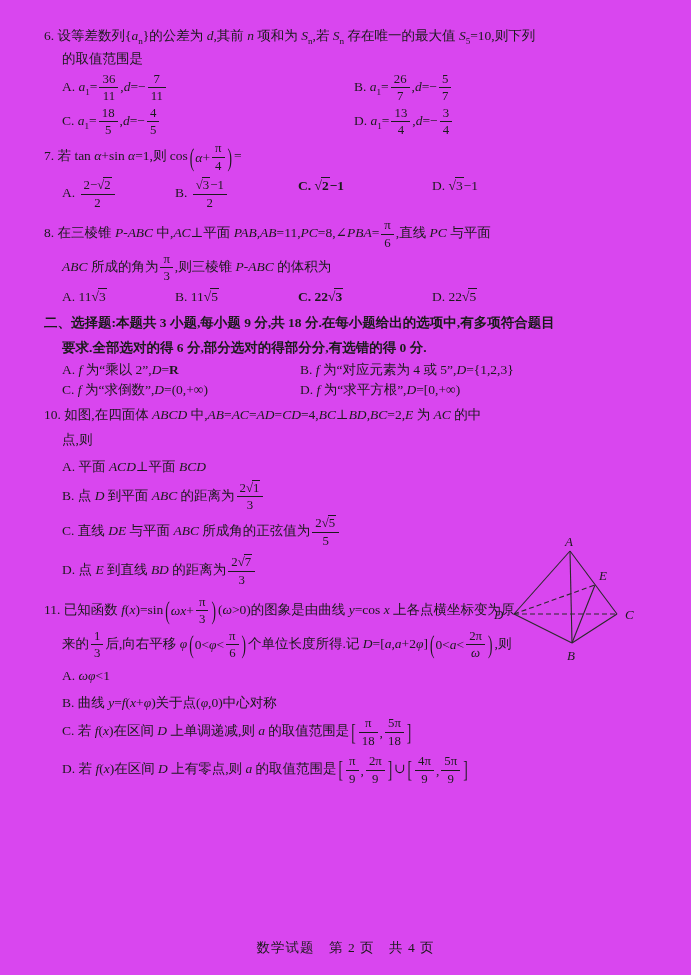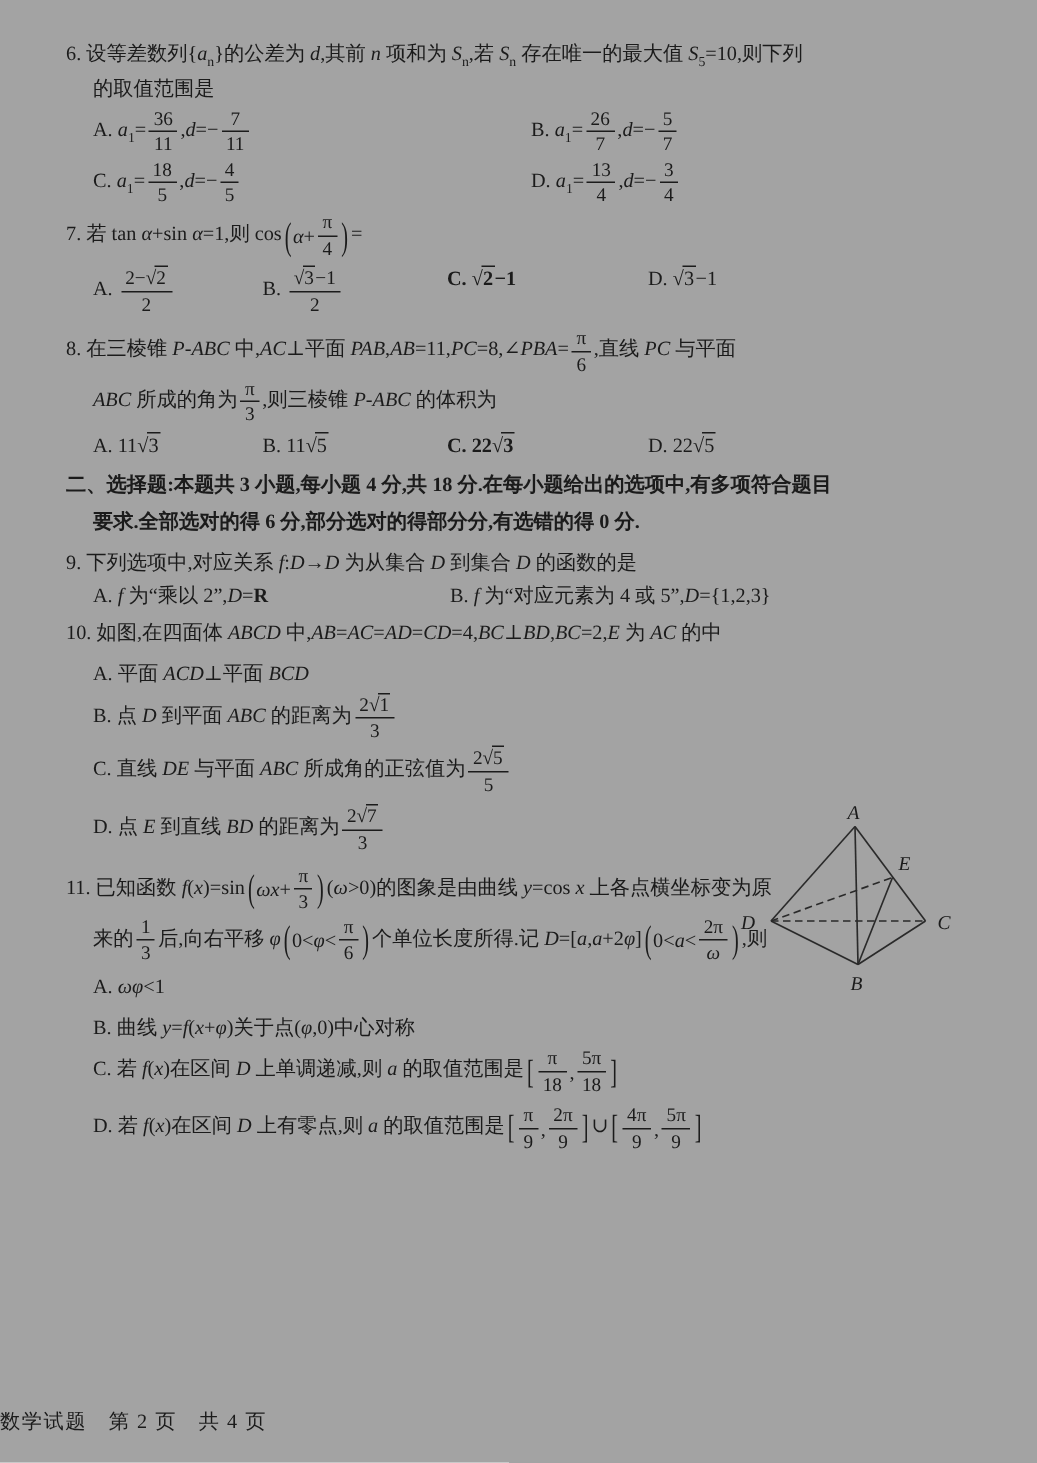--- a/index.html
+++ b/index.html
@@ -1,18 +1,18 @@
 <!DOCTYPE html>
 <html><head>
 <meta charset="utf-8">
 <style>
   html,body{margin:0;padding:0;background:#e8e8e8;}
   .page{
     width:691px;height:975px;box-sizing:border-box;position:relative;overflow:hidden;
-    margin:0 auto;background:#a3a3a3;color:#1b1b1b;
+    margin:0 auto;background:#d946ef;color:#1b1b1b;
     padding:24px 34px 0 44px;
     font-family:"Liberation Serif","DejaVu Serif",serif;
     font-size:13.5px;
   }
   .ln{white-space:nowrap;line-height:23px;}
   .ind{padding-left:18px;}
   .bold{font-weight:bold;}
   .optrow{display:flex;align-items:flex-start;padding-left:18px;}
   .cell{white-space:nowrap;}
   .w290{width:292px;flex:0 0 auto;}
@@ -29,21 +29,21 @@
   .rad{border-top:1px solid currentColor;display:inline-block;line-height:1.15;margin-left:-1px;padding:0 1px;}
   .bigg{display:inline-flex;align-items:center;vertical-align:middle;margin:0 1px;}
   .br,.brk{display:inline-block;transform:scaleY(1.9);padding:0 1px;line-height:1;}
   .brk{transform:scaleY(1.65);}
   .binner{display:inline-flex;align-items:center;white-space:pre;}
   sub{font-size:0.68em;line-height:0;}
   .it{font-style:italic;}
   .bd{font-weight:bold;}
   .fig{position:absolute;left:489px;top:534px;}
   .fig text{font-size:13px;font-style:italic;fill:#1b1b1b;font-family:"Liberation Serif","DejaVu Serif",serif;}
-  .footer{position:absolute;left:0;right:0;bottom:18px;text-align:left;font-size:13.5px;letter-spacing:1px;}
+  .footer{position:absolute;left:0;right:0;bottom:18px;text-align:center;font-size:13.5px;letter-spacing:1px;}
   .mt2{margin-top:2px;}.mt4{margin-top:4px;}.mt6{margin-top:6px;}.mt8{margin-top:8px;}
 </style>
 </head>
 <body>
 
 <div class="page">
 
   <div>
     <div class="ln">6. 设等差数列{<span class="it">a</span><sub>n</sub>}的公差为 <span class="it">d</span>,其前 <span class="it">n</span> 项和为 <span class="it">S</span><sub>n</sub>,若 <span class="it">S</span><sub>n</sub> 存在唯一的最大值 <span class="it">S</span><sub>5</sub>=10,则下列</div>
     <div class="ln ind">的取值范围是</div>
@@ -76,34 +76,38 @@
     <div class="ln ind mt2"><span class="it">ABC</span> 所成的角为<span class="frac"><span class="num">π</span><span class="den">3</span></span>,则三棱锥 <span class="it">P</span>-<span class="it">ABC</span> 的体积为</div>
     <div class="optrow mt4">
       <span class="cell ca">A. 11<span class="sqrt"><span class="rsym">√</span><span class="rad">3</span></span></span>
       <span class="cell cb">B. 11<span class="sqrt"><span class="rsym">√</span><span class="rad">5</span></span></span>
       <span class="cell cc">C. 22<span class="sqrt"><span class="rsym">√</span><span class="rad">3</span></span></span>
       <span class="cell">D. 22<span class="sqrt"><span class="rsym">√</span><span class="rad">5</span></span></span>
     </div>
   </div>
 
   <div>
-    <div class="ln bold mt6">二、选择题:本题共 3 小题,每小题 4 分,共 18 分.在每小题给出的选项中,有多项符合题目</div>
+    <div class="ln bold mt6">二、选择题:本题共 3 小题,每小题 9 分,共 18 分.在每小题给出的选项中,有多项符合题目</div>
     <div class="ln bold ind mt2">要求.全部选对的得 6 分,部分选对的得部分分,有选错的得 0 分.</div>
   </div>
 
   <div>
-    <div class="ln mt4">9. 下列选项中,对应关系 <span class="it">f</span>:<span class="it">D</span>→<span class="it">D</span> 为从集合 <span class="it">D</span> 到集合 <span class="it">D</span> 的函数的是</div>
     <div class="optrow mt2">
       <span class="cell w240">A. <span class="it">f</span> 为“乘以 2”,<span class="it">D</span>=<span class="bd">R</span></span>
       <span class="cell">B. <span class="it">f</span> 为“对应元素为 4 或 5”,<span class="it">D</span>={1,2,3}</span>
+    </div>
+    <div class="optrow mt2">
+      <span class="cell w240">C. <span class="it">f</span> 为“求倒数”,<span class="it">D</span>=(0,+∞)</span>
+      <span class="cell">D. <span class="it">f</span> 为“求平方根”,<span class="it">D</span>=[0,+∞)</span>
     </div>
   </div>
 
   <div>
     <div class="ln mt4">10. 如图,在四面体 <span class="it">ABCD</span> 中,<span class="it">AB</span>=<span class="it">AC</span>=<span class="it">AD</span>=<span class="it">CD</span>=4,<span class="it">BC</span>⊥<span class="it">BD</span>,<span class="it">BC</span>=2,<span class="it">E</span> 为 <span class="it">AC</span> 的中</div>
+    <div class="ln ind mt2">点,则</div>
     <div class="ln ind mt4">A. 平面 <span class="it">ACD</span>⊥平面 <span class="it">BCD</span></div>
     <div class="ln ind mt2">B. 点 <span class="it">D</span> 到平面 <span class="it">ABC</span> 的距离为<span class="frac"><span class="num">2<span class="sqrt"><span class="rsym">√</span><span class="rad">1</span></span></span><span class="den">3</span></span></div>
     <div class="ln ind mt2">C. 直线 <span class="it">DE</span> 与平面 <span class="it">ABC</span> 所成角的正弦值为<span class="frac"><span class="num">2<span class="sqrt"><span class="rsym">√</span><span class="rad">5</span></span></span><span class="den">5</span></span></div>
     <div class="ln ind mt6">D. 点 <span class="it">E</span> 到直线 <span class="it">BD</span> 的距离为<span class="frac"><span class="num">2<span class="sqrt"><span class="rsym">√</span><span class="rad">7</span></span></span><span class="den">3</span></span></div>
   </div>
 
   <svg class="fig" width="165" height="132" viewBox="0 0 165 132">
     <g stroke="#2a2a2a" stroke-width="1.1" fill="none">
       <path d="M81,17 L25,80"></path>
       <path d="M81,17 L128,80"></path>

